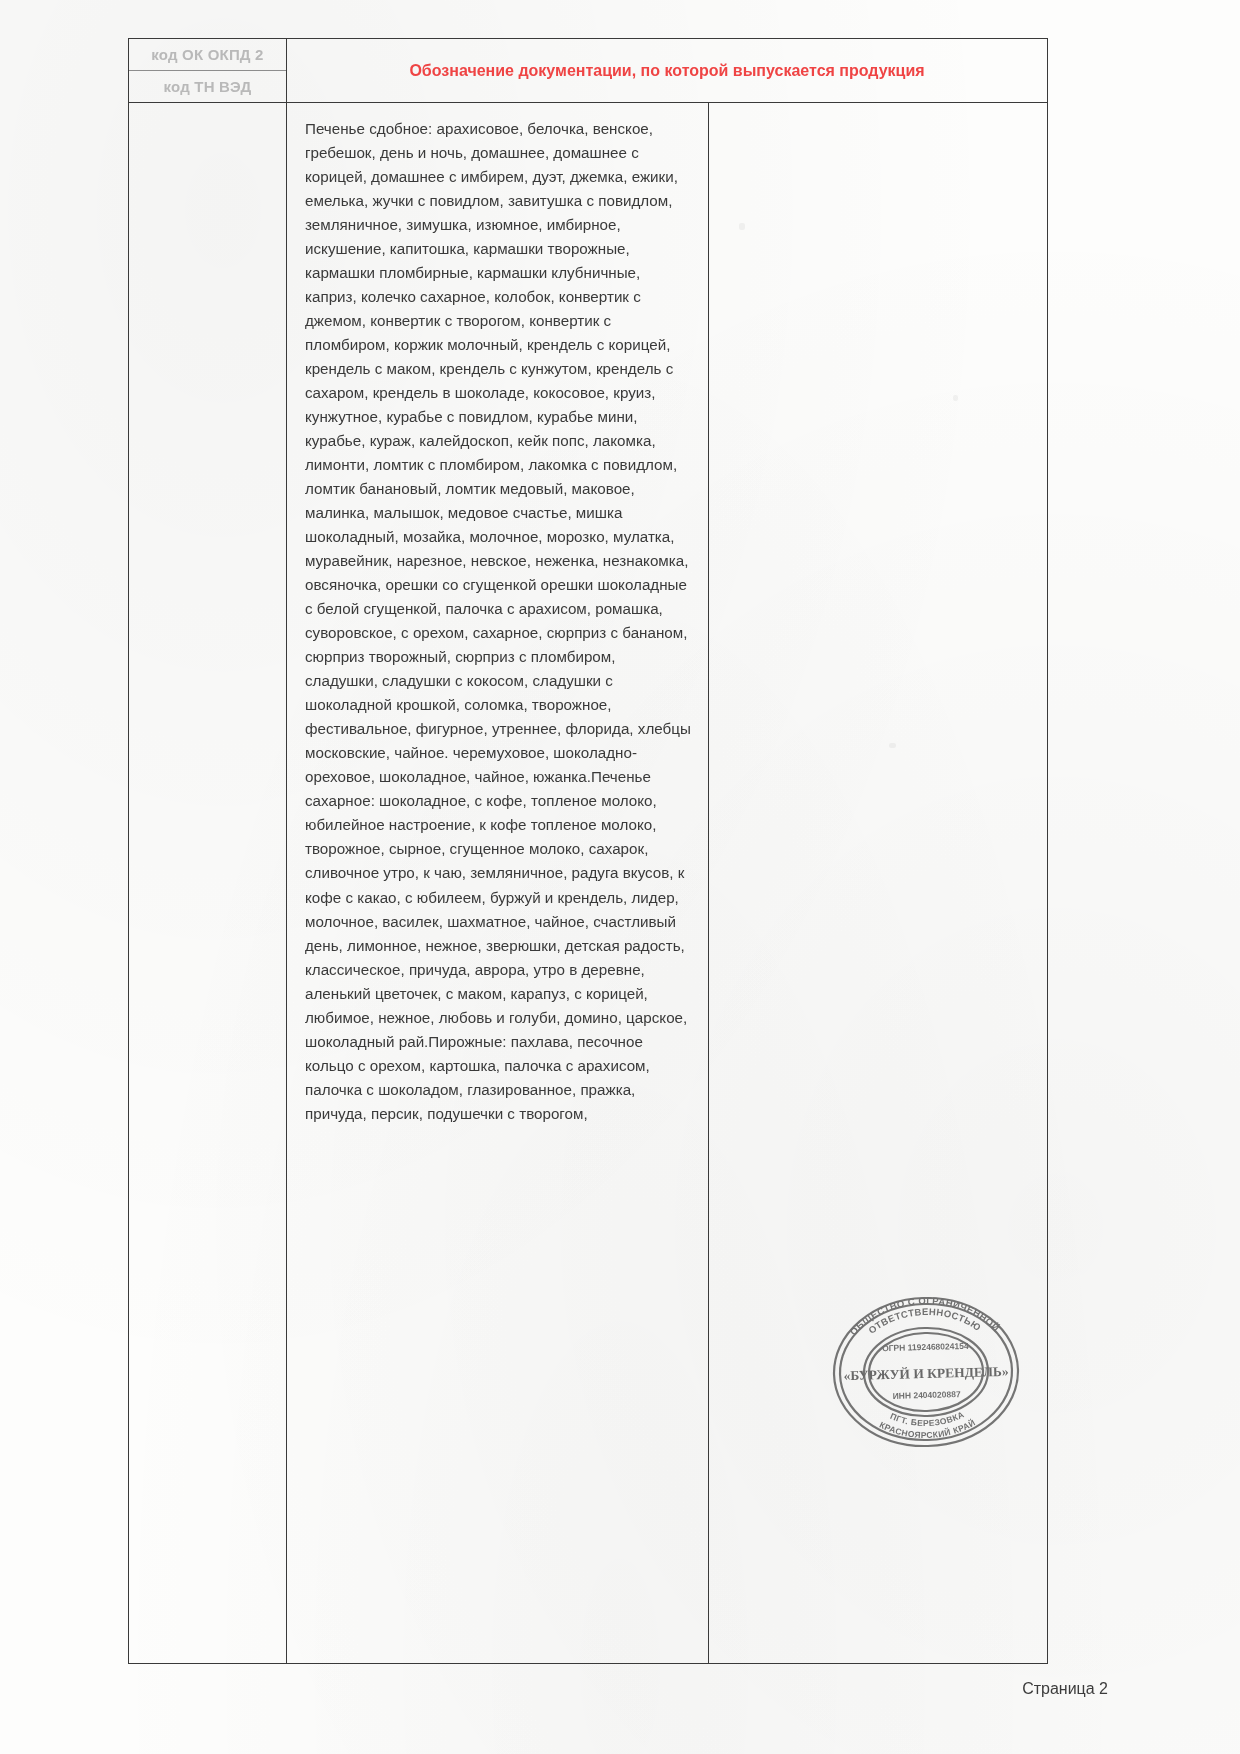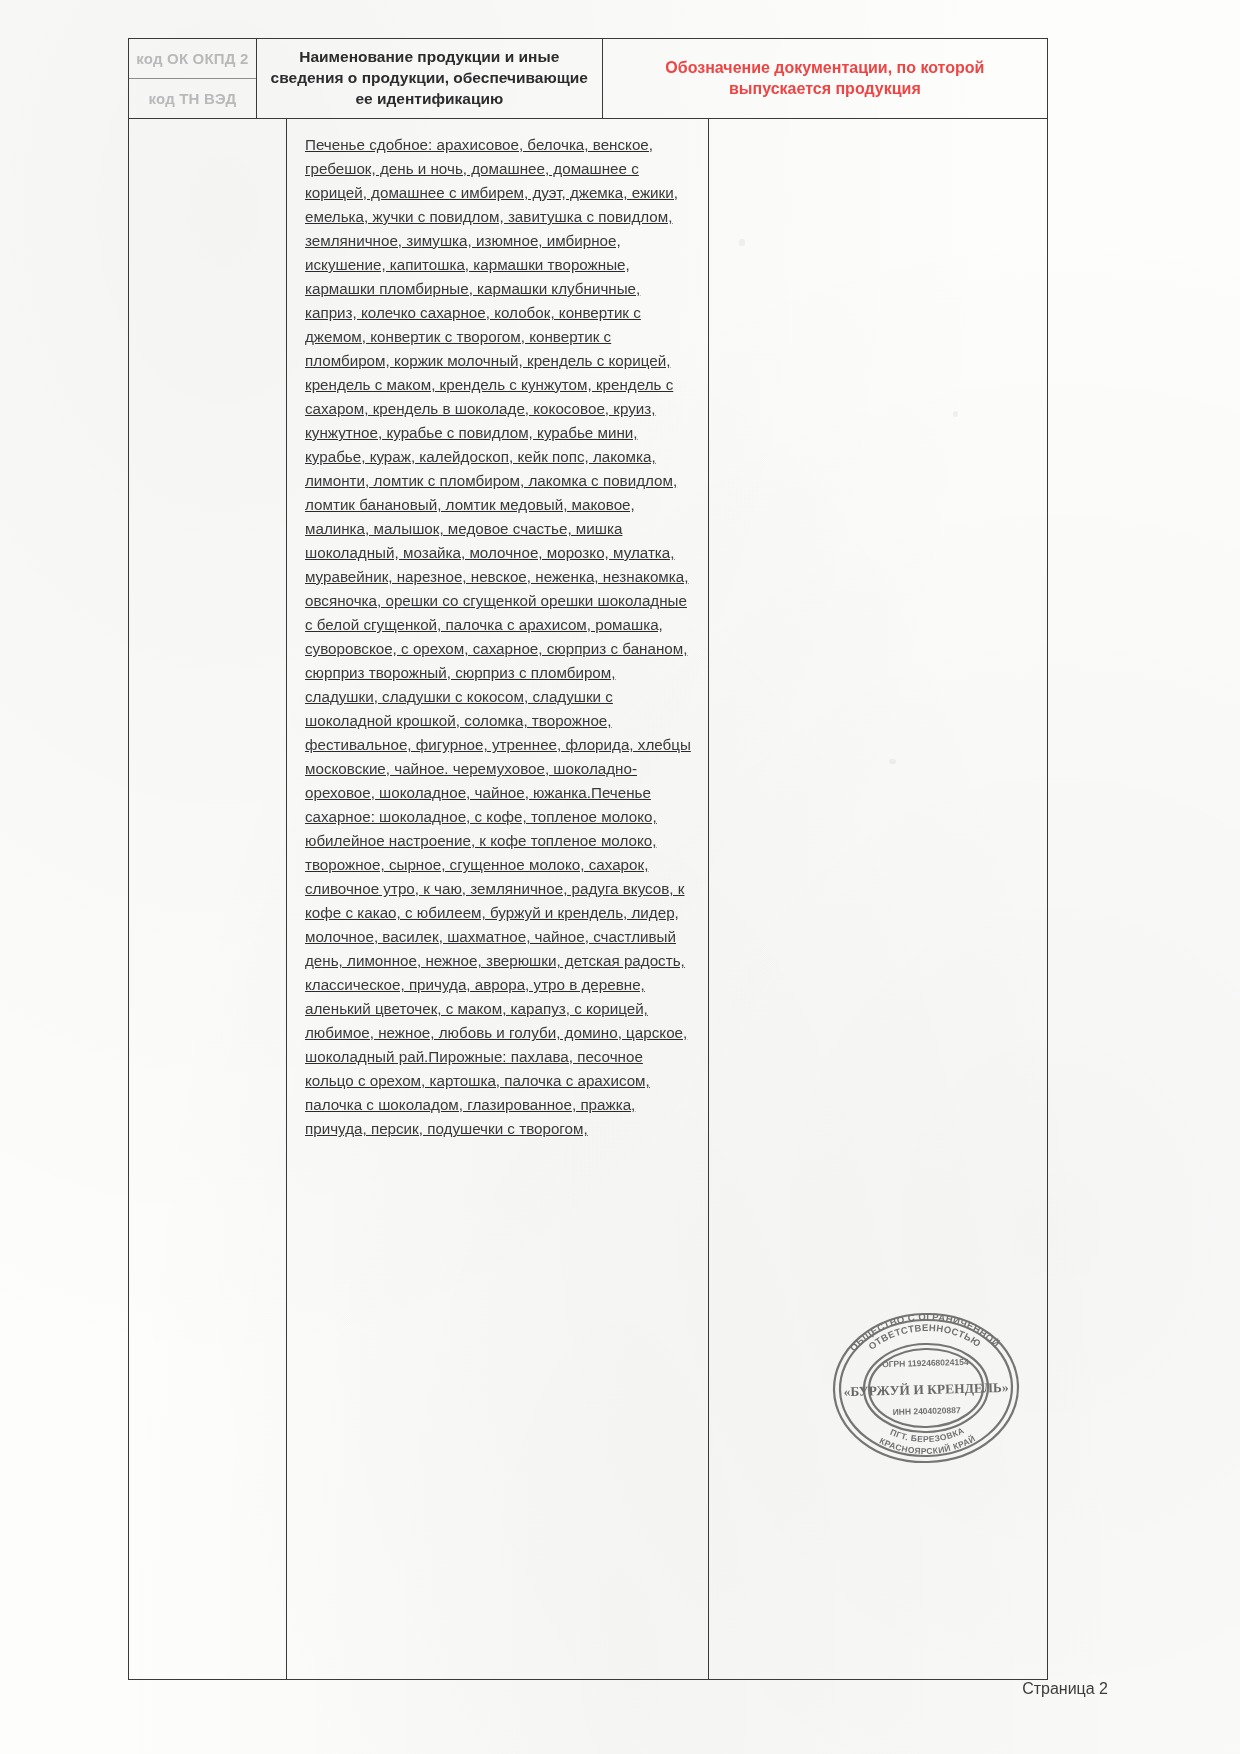--- a/index.html
+++ b/index.html
@@ -93,21 +93,20 @@
     font-size: 16px;
     font-weight: bold;
     line-height: 1.35;
     padding: 8px 14px;
     color: #ef4444;
   }
 
   .tbody {
     display: flex;
     min-height: 1560px;
-    text-decoration: underline;
   }
   .body-code {
     width: 158px;
     box-sizing: border-box;
     border-right: 1px solid #3a3a3a;
   }
   .body-name {
     width: 422px;
     box-sizing: border-box;
     border-right: 1px solid #3a3a3a;
@@ -156,21 +155,20 @@
 <div class="page">
   <div class="scan-tint"></div>
 
   <div class="table">
 
     <div class="thead">
       <div class="col-code">
         <div class="code-cell top">код ОК ОКПД 2</div>
         <div class="code-cell">код ТН ВЭД</div>
       </div>
-      <div class="col-name">Наименование продукции и иные сведения о продукции, обеспечивающие ее идентификацию</div>
       <div class="col-doc">Обозначение документации, по которой выпускается продукция</div>
     </div>
 
     <div class="tbody">
       <div class="body-code"></div>
       <div class="body-name">Печенье сдобное: арахисовое, белочка, венское, гребешок, день и ночь, домашнее, домашнее с корицей, домашнее с имбирем, дуэт, джемка, ежики, емелька, жучки с повидлом, завитушка с повидлом, земляничное, зимушка, изюмное, имбирное, искушение, капитошка, кармашки творожные, кармашки пломбирные, кармашки клубничные, каприз, колечко сахарное, колобок, конвертик с джемом, конвертик с творогом, конвертик с пломбиром, коржик молочный, крендель с корицей, крендель с маком, крендель с кунжутом, крендель с сахаром, крендель в шоколаде, кокосовое, круиз, кунжутное, курабье с повидлом, курабье мини, курабье, кураж, калейдоскоп, кейк попс, лакомка, лимонти, ломтик с пломбиром, лакомка с повидлом, ломтик банановый, ломтик медовый, маковое, малинка, малышок, медовое счастье, мишка шоколадный, мозайка, молочное, морозко, мулатка, муравейник, нарезное, невское, неженка, незнакомка, овсяночка, орешки со сгущенкой орешки шоколадные с белой сгущенкой, палочка с арахисом, ромашка, суворовское, с орехом, сахарное, сюрприз с бананом, сюрприз творожный, сюрприз с пломбиром, сладушки, сладушки с кокосом, сладушки с шоколадной крошкой, соломка, творожное, фестивальное, фигурное, утреннее, флорида, хлебцы московские, чайное. черемуховое, шоколадно-ореховое, шоколадное, чайное, южанка.Печенье сахарное: шоколадное, с кофе, топленое молоко, юбилейное настроение, к кофе топленое молоко, творожное, сырное, сгущенное молоко, сахарок, сливочное утро, к чаю, земляничное, радуга вкусов, к кофе с какао, с юбилеем, буржуй и крендель, лидер, молочное, василек, шахматное, чайное, счастливый день, лимонное, нежное, зверюшки, детская радость, классическое, причуда, аврора, утро в деревне, аленький цветочек, с маком, карапуз, с корицей, любимое, нежное, любовь и голуби, домино, царское, шоколадный рай.Пирожные: пахлава, песочное кольцо с орехом, картошка, палочка с арахисом, палочка с шоколадом, глазированное, пражка, причуда, персик, подушечки с творогом,</div>
       <div class="body-doc">
         <div class="ghost" style="left:30px; top:120px; width:6px; height:7px;"></div>
         <div class="ghost" style="left:244px; top:292px; width:5px; height:6px;"></div>
         <div class="ghost" style="left:180px; top:640px; width:7px; height:5px;"></div>

